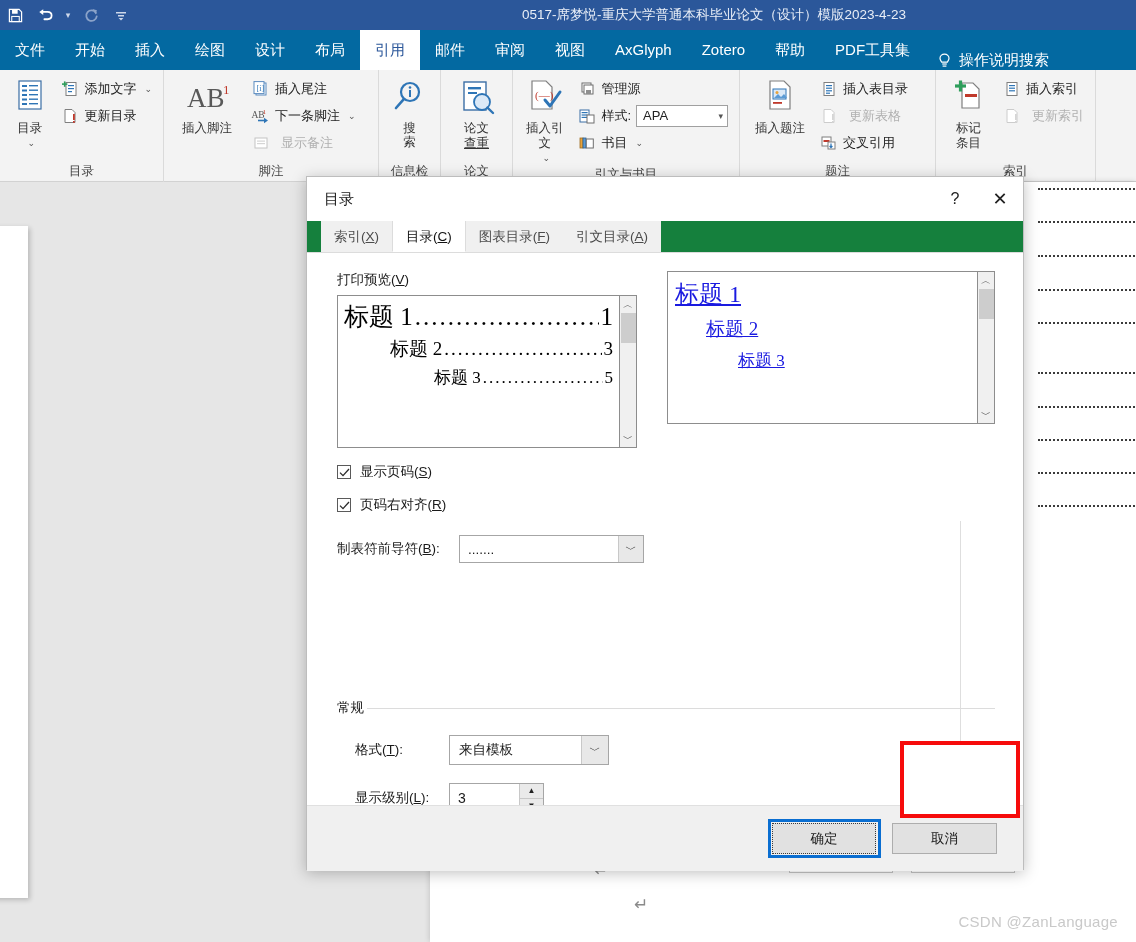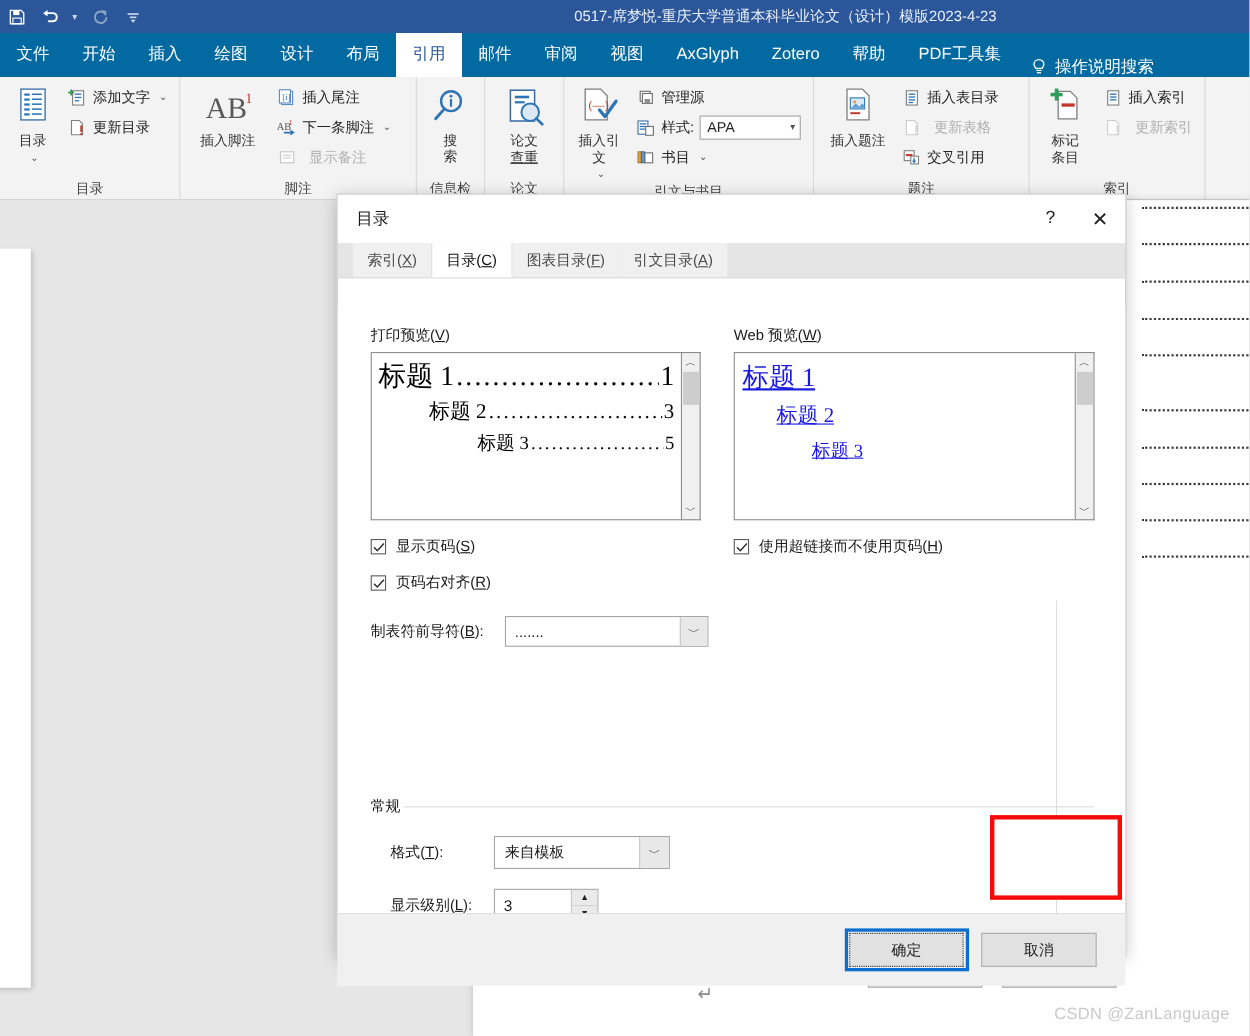--- a/index.html
+++ b/index.html
@@ -109,31 +109,31 @@
   }
   .dlg-title {
     position: relative; height: 44px; display: flex; align-items: center;
     padding-left: 17px; font-size: 15px; color: #1a1a1a; background: #fff;
   }
   .dlg-ctrls { position: absolute; right: 0; top: 0; height: 44px; display: flex; align-items: center; }
   .dlg-help { width: 44px; height: 44px; display:flex; align-items:center; justify-content:center; font-size:16px; color:#222;}
   .dlg-close { width: 46px; height: 44px; display:flex; align-items:center; justify-content:center; font-size:18px; color:#222;}
 
   .dlg-tabstrip {
-    height: 32px; background: #e5e5e5; display: flex; align-items: flex-end;
+    height: 32px; background: #15803d; display: flex; align-items: flex-end;
     padding-left: 14px; border-bottom: 1px solid #dcdcdc;
   }
   .dlg-tab {
     height: 31px; line-height: 31px; padding: 0 13px; font-size: 13.5px; color: #4b4b4b;
     background: #f0f0f0;
   }
   .dlg-tab.active { background: #ffffff; color: #111; border: 1px solid #dcdcdc; border-bottom: 1px solid #fff; height: 32px; line-height: 31px;}
   .u { text-decoration: underline; }
 
-  .dlg-body { position: relative; height: calc(694px - 44px - 32px); background: #fff; padding: 0; margin-top: 25px; }
+  .dlg-body { position: relative; height: calc(694px - 44px - 32px); background: #fff; padding: 0; }
 
   .col-left { position: absolute; left: 30px; top: 18px; width: 316px; }
   .col-right { position: absolute; left: 360px; top: 18px; width: 330px; }
   .col-split { position: absolute; left: 653px; top: 268px; width: 1px; height: 345px; background: #dedede; }
 
   .field-label { font-size: 13.5px; color: #1a1a1a; margin-bottom: 6px; }
 
   .preview-wrap { position: relative; width: 300px; height: 153px; display: flex; }
   .preview-wrap.web { width: 328px; }
   .preview-box {
@@ -701,44 +701,33 @@
         <div class="row-combo">
           <span class="lb">制表符前导符(<span class="u">B</span>):</span>
           <span class="combo">
             <span>.......</span>
             <span class="combo-arrow">﹀</span>
           </span>
         </div>
       </div>
 
       <div class="col-right">
-        <div class="field-label">
-          Web 预览(<span class="u">W</span>)
-        </div>
         <div class="preview-wrap web">
           <div class="preview-box">
             <div class="webline wl1">标题 1</div>
             <div class="webline wl2">标题 2</div>
             <div class="webline wl3">标题 3</div>
           </div>
           <div class="scroll">
             <div class="sc-arrow">︿</div>
             <div class="sc-arrow">﹀</div>
             <div class="sc-thumb"></div>
           </div>
         </div>
 
-        <div class="chk-row">
-          <span class="chk">
-            <svg width="11" height="9" viewBox="0 0 11 9">
-                <path d="M1 4.6L4 7.6 10 1" fill="none" stroke="#2b2b2b" stroke-width="1.3"></path>
-              </svg>
-          </span>
-          <span>使用超链接而不使用页码(<span class="u">H</span>)</span>
-        </div>
       </div>
 
       <div class="col-split"></div>
 
       <div class="grp-general">
         <div class="grp-title">
           <span>常规</span>
           <span class="grp-rule"></span>
         </div>
         <div class="gl-row">

